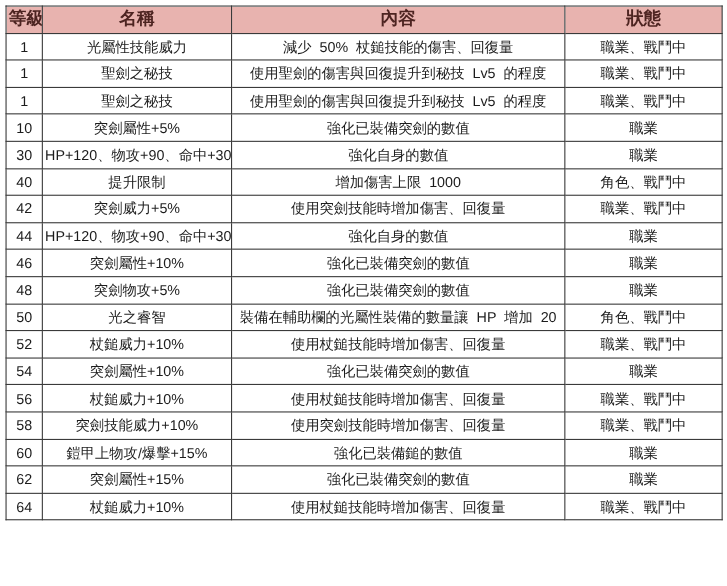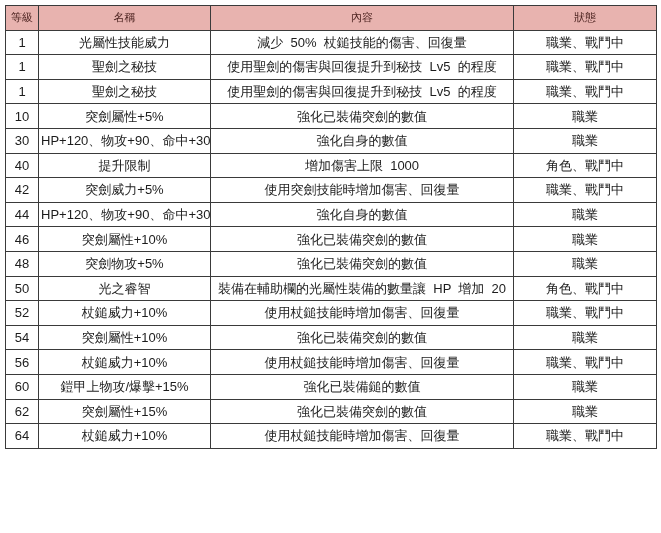--- a/index.html
+++ b/index.html
@@ -35,22 +35,22 @@
     text-align: center;
     vertical-align: middle;
     white-space: pre;
     overflow: hidden;
     font-size: 13px;
     line-height: 1;
   }
   .skill-table th {
     background: var(--header-bg, #e8b3af);
     color: var(--header-text, #4d2421);
-    font-weight: normal;
-    font-size: 11px;
+    font-weight: bold;
+    font-size: 16px;
     margin-top: 12px;
   }
   .skill-table td {
     background: var(--row-bg, #ffffff);
     color: var(--body-text, #1c1c1c);
   }
 </style>
 </head>
 <body>
 
@@ -163,20 +163,26 @@
     <td>職業</td>
   </tr>
 
   <tr>
     <td>56</td>
     <td>杖鎚威力+10%</td>
     <td>使用杖鎚技能時增加傷害、回復量</td>
     <td>職業、戰鬥中</td>
   </tr>
 
+  <tr>
+    <td>58</td>
+    <td>突劍技能威力+10%</td>
+    <td>使用突劍技能時增加傷害、回復量</td>
+    <td>職業、戰鬥中</td>
+  </tr>
 
   <tr>
     <td>60</td>
     <td>鎧甲上物攻/爆擊+15%</td>
     <td>強化已裝備鎚的數值</td>
     <td>職業</td>
   </tr>
 
   <tr>
     <td>62</td>

